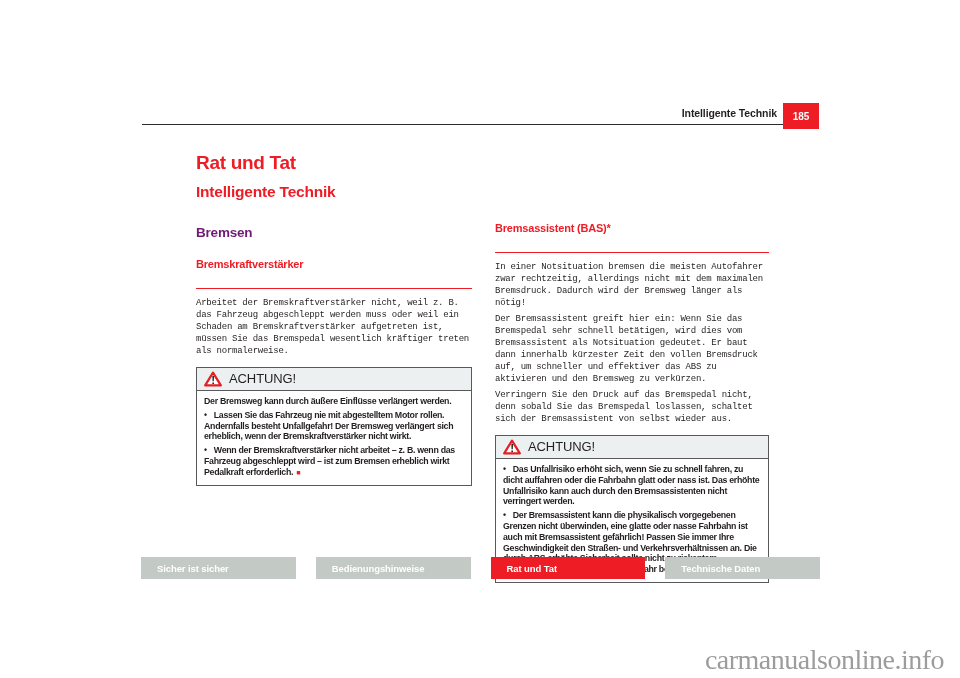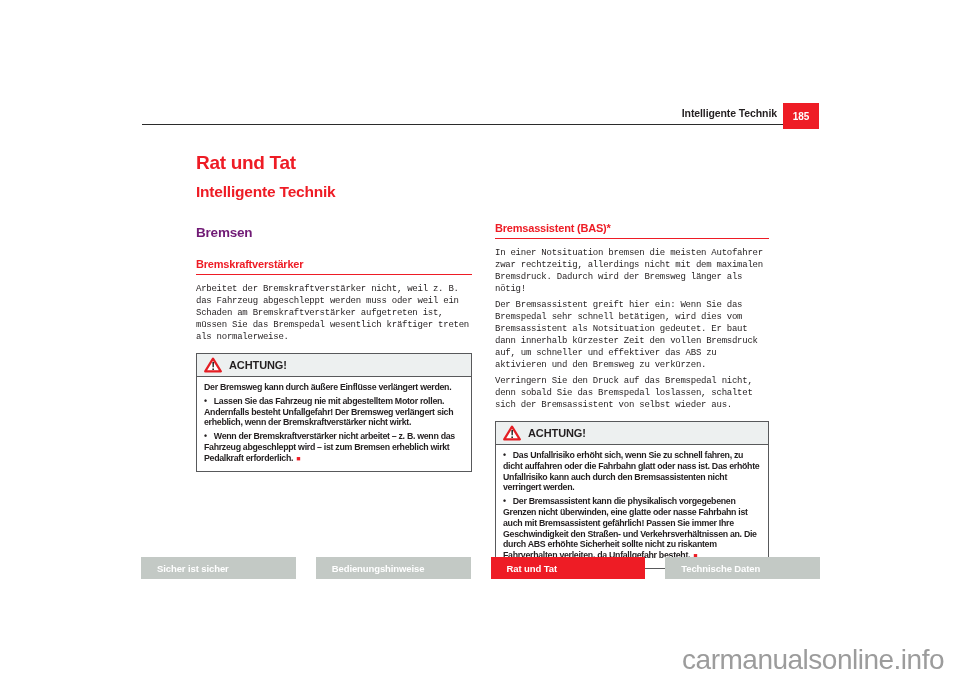--- a/index.html
+++ b/index.html
@@ -18,45 +18,45 @@
         color:#ee1c25;letter-spacing:-0.3px;}
   .doc-subtitle{position:absolute;left:196px;top:183px;font-size:15.5px;font-weight:bold;
         color:#ee1c25;letter-spacing:-0.2px;}
 
   
   .col{position:absolute;font-size:9px;line-height:12px;letter-spacing:-0.25px;color:#231f20;}
   .col-left{left:196px;top:225px;width:276px;}
   .col-right{left:495px;top:222px;width:274px;}
   .section-h{font-size:13.5px;line-height:15px;font-weight:bold;color:#701a75;margin:0 0 18px;letter-spacing:-0.2px;}
   .subsection-h{font-size:11px;line-height:12px;font-weight:bold;color:#ee1c25;margin:0;
-        padding-bottom:4px;border-bottom:1px solid #ee1c25;letter-spacing:-0.2px;}
+        padding-bottom:18px;border-bottom:1px solid #ee1c25;letter-spacing:-0.2px;}
   .paras{margin-top:8px;}
   .paras p{margin:0 0 4px;font-family:Liberation Mono, monospace;}
   .b{font-weight:bold;}
 
   
   .warnbox{border:1px solid #58595b;margin-top:10px;background:#fff;}
   .warnhead{display:flex;align-items:center;gap:7px;background:#edf0f0;
         border-bottom:1px solid #58595b;padding:3px 7px;height:16px;}
-  .warnhead .label{font-size:11px;font-weight:bold;color:#231f20;letter-spacing:-0.1px;}
+  .warnhead .label{font-size:13px;font-weight:normal;color:#231f20;letter-spacing:-0.1px;}
   .warnbody{padding:5px 7px 6px;font-size:8.8px;line-height:10.8px;font-weight:bold;letter-spacing:-0.3px;}
   .warnbody p{margin:0 0 3px;}
   .warnbody p:last-child{margin-bottom:0;}
   .dot{padding-right:7px;}
   .endmark{color:#ee1c25;font-size:7px;margin-left:3px;}
 
   
   .footer{position:absolute;left:141px;top:557px;width:679px;height:22px;display:flex;gap:20px;}
   .tab{flex:1;background:#c3c9c5;color:#ffffff;font-size:9.5px;font-weight:bold;
         display:flex;align-items:center;padding-left:16px;letter-spacing:-0.1px;}
   .tab.active{background:#ee1c25;}
 
   
   .watermark{position:absolute;right:16px;top:644px;font-size:28px;color:#9c9c9c;
-        letter-spacing:-0.5px;font-family:Liberation Sans, sans-serif;}
+        letter-spacing:-0.5px;font-family:Liberation Serif, serif;}
 </style>
 </head>
 <body>
 
 <div class="page">
 
   <div class="header-rule"></div>
   <div class="header-section">Intelligente Technik</div>
   <div class="page-num">185</div>
 

